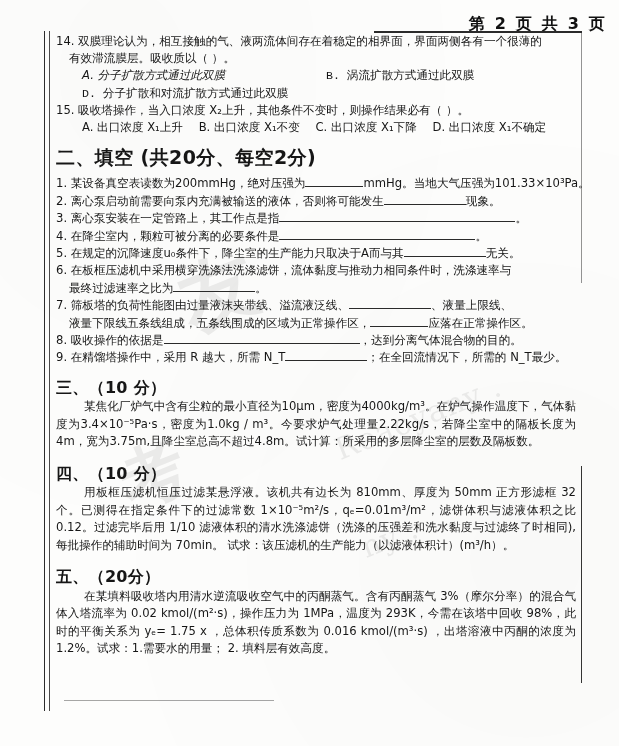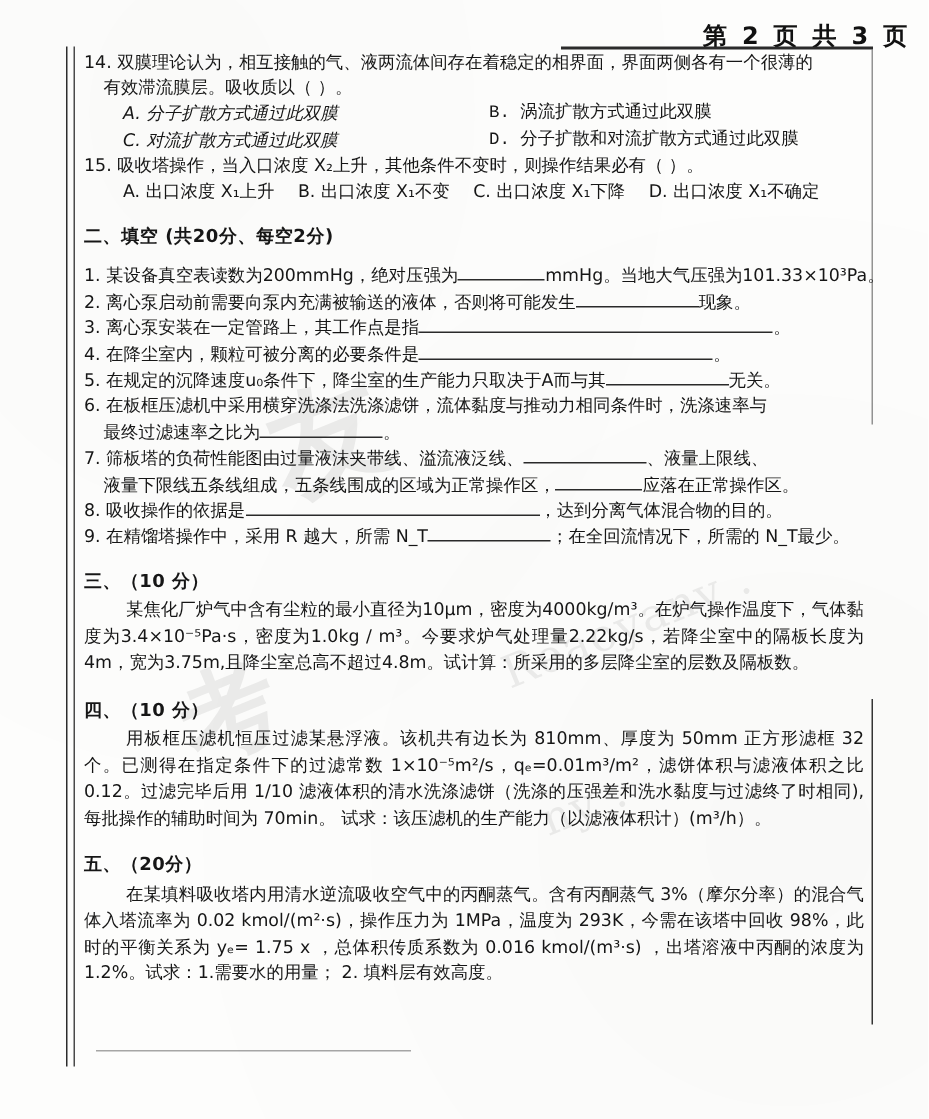--- a/index.html
+++ b/index.html
@@ -148,28 +148,28 @@
   .opt-b { width: 250px; font-family: Liberation Mono, monospace; }
 
   .opt-row-tight {
     padding-left: 26px;
     white-space: nowrap;
   }
   .opt-row-tight span { margin-right: 12px; }
 
   .section-head {
     font-weight: bold;
-    font-size: 12px;
+    font-size: 19px;
     letter-spacing: 0.4px;
     margin-top: 13px;
     margin-bottom: 9px;
   }
   .section-head-sm {
     font-weight: bold;
-    font-size: 12px;
+    font-size: 16px;
     letter-spacing: 0.3px;
     margin-top: 12px;
     margin-bottom: 2px;
   }
 
   .fill-item {
     white-space: nowrap;
     line-height: 17.4px;
   }
 
@@ -217,21 +217,20 @@
   <div class="content">
 
     <div>
       <div class="q-line">14. 双膜理论认为，相互接触的气、液两流体间存在着稳定的相界面，界面两侧各有一个很薄的</div>
       <div class="q-line indent-1">有效滞流膜层。吸收质以（        ）。</div>
       <div class="opt-row">
         <span class="opt-a">A. 分子扩散方式通过此双膜</span>
         <span class="opt-b">B. 涡流扩散方式通过此双膜</span>
       </div>
       <div class="opt-row">
-        <span class="opt-a">C. 对流扩散方式通过此双膜</span>
         <span class="opt-b">D. 分子扩散和对流扩散方式通过此双膜</span>
       </div>
     </div>
 
     <div>
       <div class="q-line">15. 吸收塔操作，当入口浓度 X₂上升，其他条件不变时，则操作结果必有（        ）。</div>
       <div class="opt-row-tight">
         <span>A. 出口浓度 X₁上升</span>
         <span>B. 出口浓度 X₁不变</span>
         <span>C. 出口浓度 X₁下降</span>

